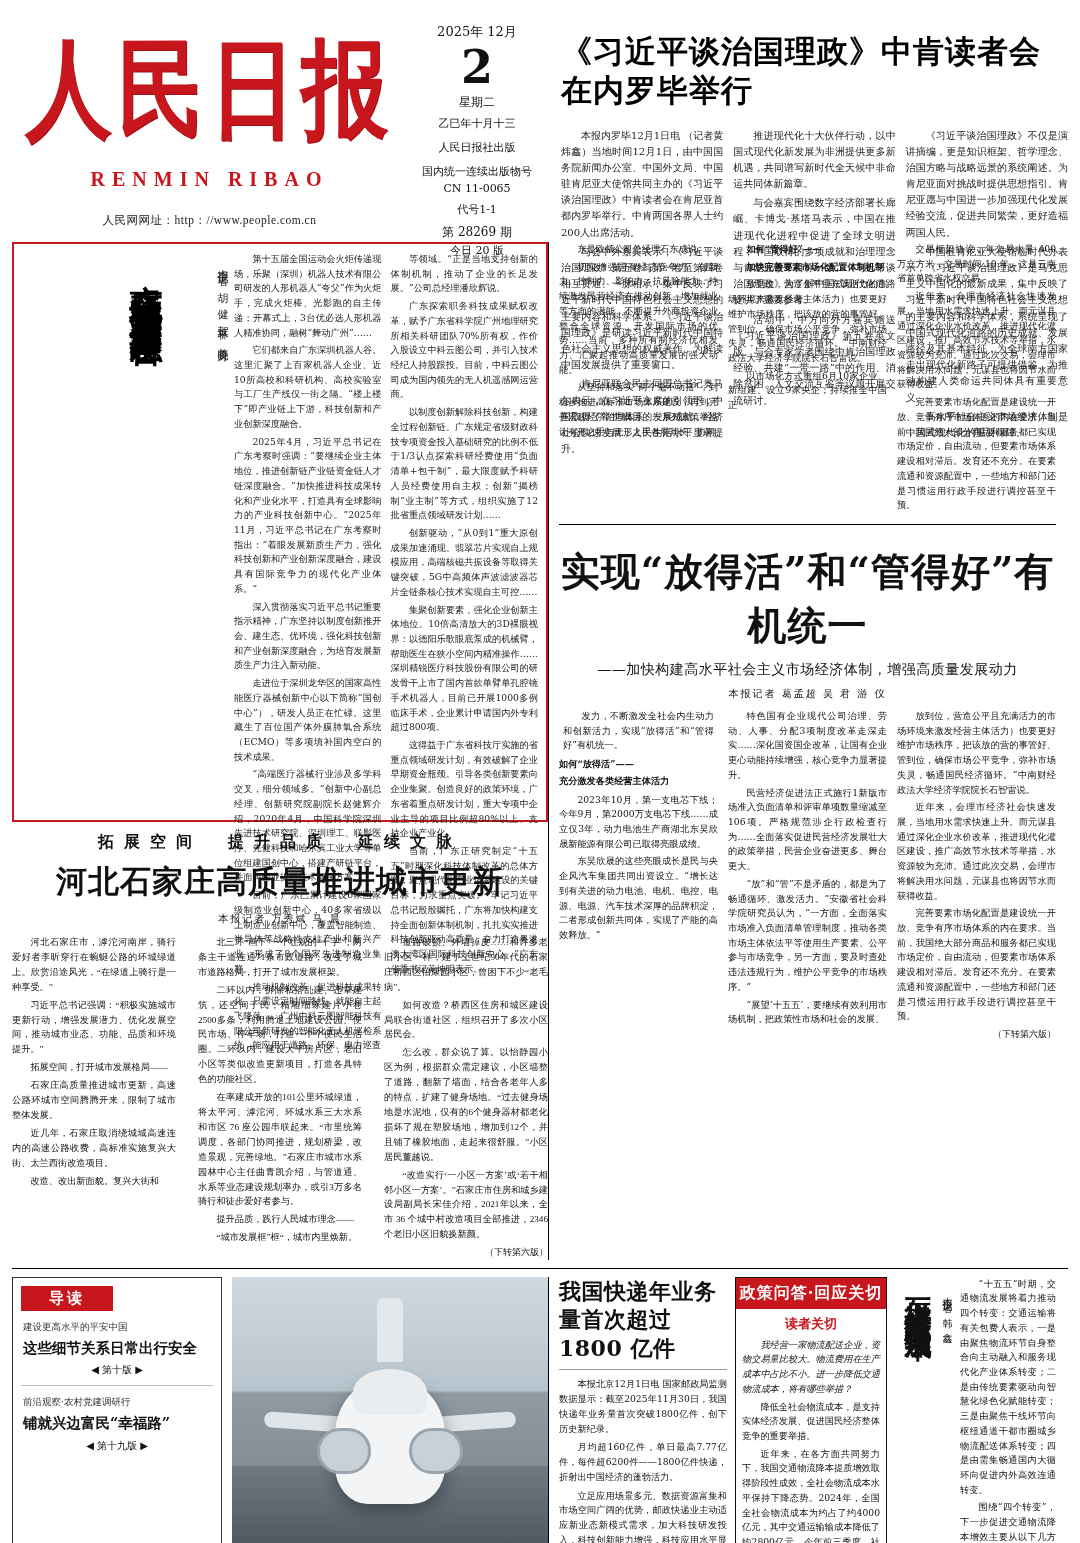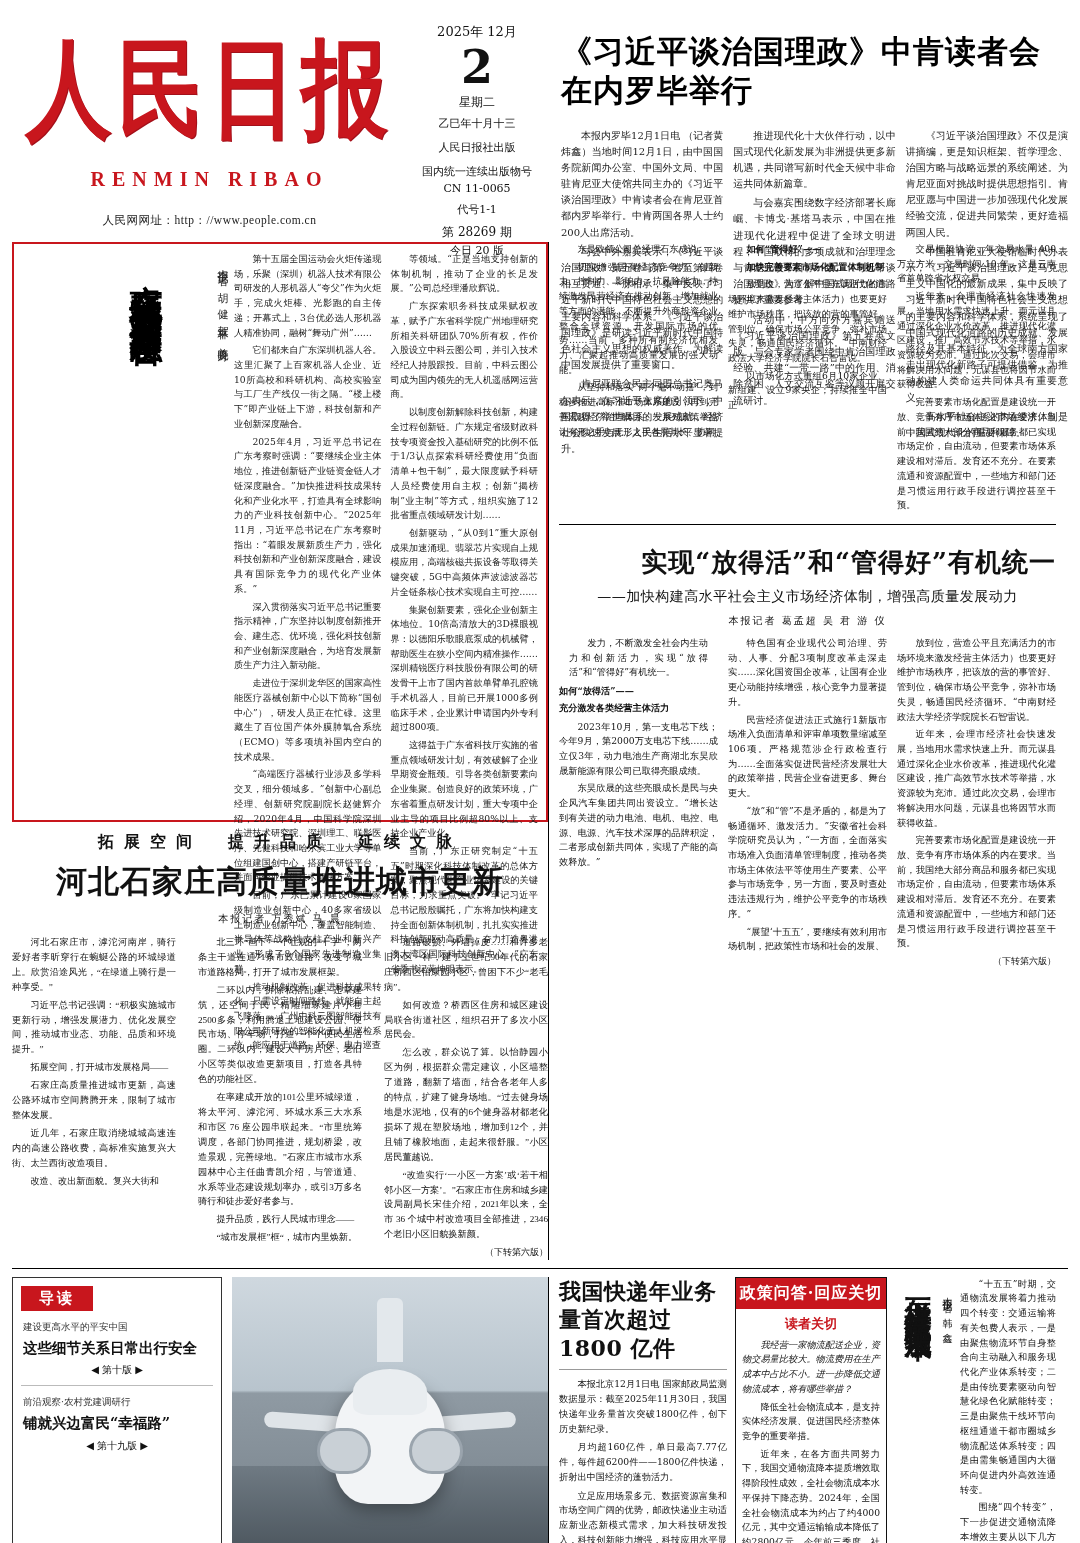--- a/index.html
+++ b/index.html
@@ -98,21 +98,21 @@
 
   
   .rtop .cols { display:flex; gap:10px; }
   .rtop .col { flex:1; font-size:9.2px; line-height:1.6; text-align:justify; }
   .rtop .col p { margin:0 0 3px; text-indent:2em; }
   .rtop .sub { font-weight:bold; text-indent:0; margin-top:4px; }
 
   .rule { border-top:1px solid #000; margin:8px 0; }
   .rule-thin { border-top:1px solid #999; margin:7px 0; }
 
-  .r-head2 { text-align:right; font-size:26px; font-weight:bold; letter-spacing:1px; margin-top:20px; }
+  .r-head2 { text-align:center; font-size:39px; font-weight:bold; letter-spacing:1px; margin-top:20px; }
   .r-sub2 { text-align:center; font-size:14px; margin-top:8px; letter-spacing:0.5px; }
   .r-byline { text-align:center; font-size:10px; margin-top:8px; letter-spacing:2px; }
 
   
   .bot { display:flex; margin-top:8px; border-top:1px solid #000; padding-top:8px; }
   .bot-left { width:536px; }
   .bot-right { width:508px; padding-left:10px; border-left:1px solid #000; display:flex; }
 
   .b-express .h2 { font-size:22px; font-weight:bold; line-height:1.3; letter-spacing:0.5px; }
   .b-express p { font-size:9.2px; line-height:1.6; margin:4px 0 0; text-indent:2em; text-align:justify; }
@@ -129,21 +129,21 @@
   }
   .vert-byline {
     writing-mode:vertical-rl; text-orientation:upright;
     font-size:10px; letter-spacing:2px; margin-left:4px; padding-top:12px;
   }
 
   
   .guide { border:1px solid #333; width:210px; padding:8px; }
   .guide-tab {
     display:inline-block; background:#c8161d; color:#fff; font-size:15px; font-weight:bold;
-    padding:3px 18px; letter-spacing:3px;
+    padding:3px 28px; letter-spacing:3px;
   }
   .guide-item { border-bottom:1px solid #bbb; padding:10px 2px 8px; }
   .guide-item:last-child { border-bottom:none; }
   .guide-item .k { font-size:9.5px; color:#333; margin-bottom:4px; }
   .guide-item .t { font-size:14.5px; font-weight:bold; line-height:1.35; }
   .guide-item .pg { text-align:center; font-size:10px; margin-top:6px; color:#111; }
 
   .photo-wrap { flex:1; margin-left:10px; }
   .photo {
     width:100%; height:270px; position:relative; overflow:hidden;
@@ -311,21 +311,21 @@
 
       <div class="rule"></div>
 
       <div>
         <div class="r-head2">实现“放得活”和“管得好”有机统一</div>
         <div class="r-sub2">——加快构建高水平社会主义市场经济体制，增强高质量发展动力</div>
         <div class="r-byline">本报记者 葛孟超 吴 君 游 仪</div>
         <div class="cols rtop" style="margin-top:8px">
           <div style="display:flex; gap:10px;">
             <div class="col" style="flex:1; font-size:9.2px; line-height:1.6; text-align:justify;">
-              <p style="text-indent:2em;margin:0 10px 3px">发力，不断激发全社会内生动力和创新活力，实现“放得活”和“管得好”有机统一。</p>
+              <p style="text-indent:2em;margin:0 4px 3px">发力，不断激发全社会内生动力和创新活力，实现“放得活”和“管得好”有机统一。</p>
               <p style="text-indent:0;margin:4px 0 2px;font-weight:bold">如何“放得活”——</p>
               <p style="text-indent:0;margin:0 0 4px;font-weight:bold">充分激发各类经营主体活力</p>
               <p style="text-indent:2em;margin:0 0 3px">2023年10月，第一支电芯下线；今年9月，第2000万支电芯下线……成立仅3年，动力电池生产商湖北东昊欣晟新能源有限公司已取得亮眼成绩。</p>
               <p style="text-indent:2em;margin:0 0 3px">东昊欣晟的这些亮眼成长是民与央企风汽车集团共同出资设立。“增长达到有关进的动力电池、电机、电控、电源、电源、汽车技术深厚的品牌积淀，二者形成创新共同体，实现了产能的高效释放。”</p>
             </div>
             <div class="col" style="flex:1; font-size:9.2px; line-height:1.6; text-align:justify;">
               <p style="text-indent:2em;margin:0 0 3px">特色国有企业现代公司治理、劳动、人事、分配3项制度改革走深走实……深化国资国企改革，让国有企业更心动能持续增强，核心竞争力显著提升。</p>
               <p style="text-indent:2em;margin:0 0 3px">民营经济促进法正式施行1新版市场准入负面清单和评审单项数量缩减至106项。严格规范涉企行政检查行为……全面落实促进民营经济发展壮大的政策举措，民营企业奋进更多、舞台更大。</p>
               <p style="text-indent:2em;margin:0 0 3px">“放”和“管”不是矛盾的，都是为了畅通循环、激发活力。”安徽省社会科学院研究员认为，“一方面，全面落实市场准入负面清单管理制度，推动各类市场主体依法平等使用生产要素、公平参与市场竞争，另一方面，要及时查处违法违规行为，维护公平竞争的市场秩序。”</p>
               <p style="text-indent:2em;margin:0 0 3px">“展望‘十五五’，要继续有效利用市场机制，把政策性市场和社会的发展、</p>

